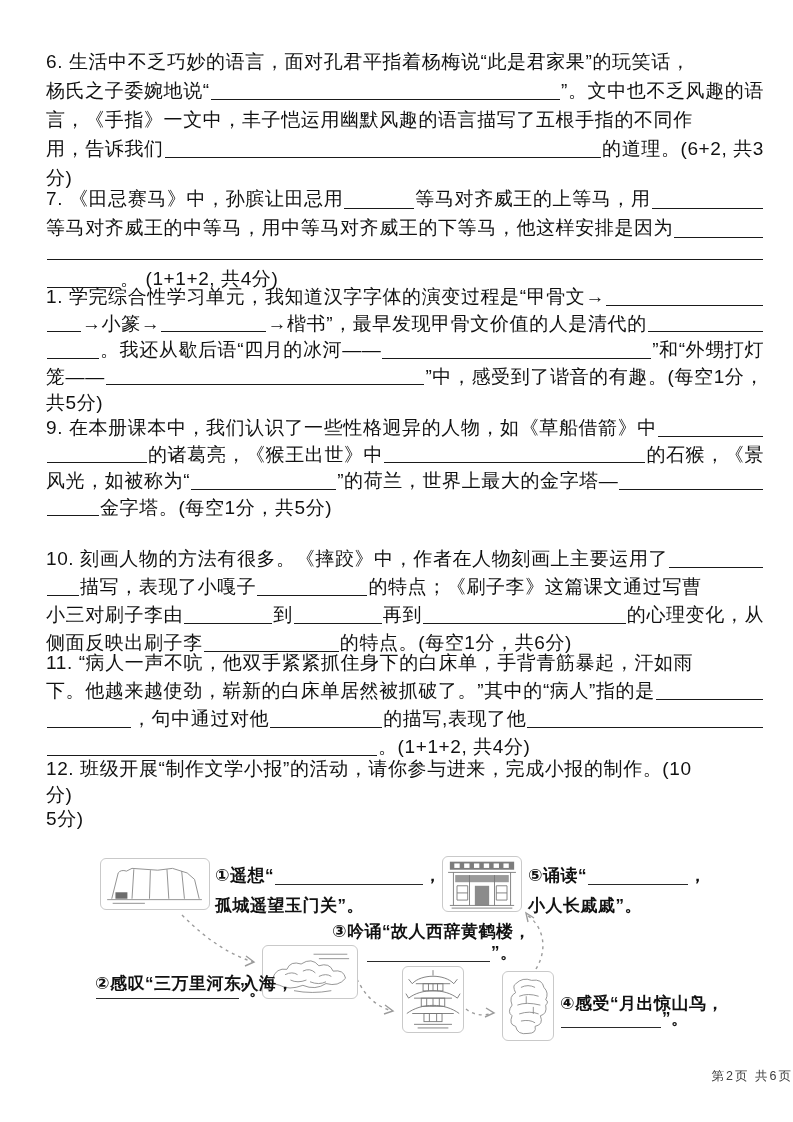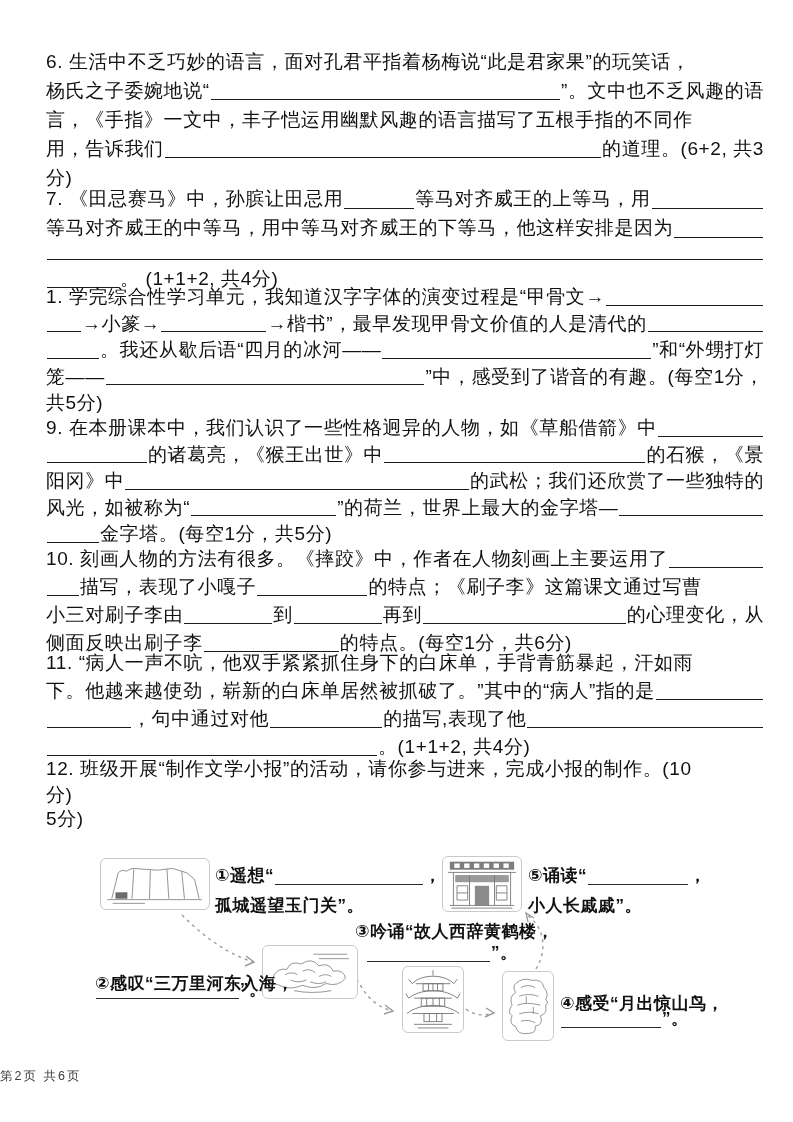--- a/index.html
+++ b/index.html
@@ -22,21 +22,21 @@
   .imgbox{position:absolute;border:1px solid #c9c9c9;border-radius:6px;background:#fff;
           display:flex;align-items:center;justify-content:center;box-sizing:border-box;}
   .imgbox svg{display:block;}
   .mline{position:absolute;display:flex;align-items:flex-end;height:28px;white-space:nowrap;}
   .mline .t{line-height:27px;font-size:17px;letter-spacing:0.5px;flex-shrink:0;font-weight:bold;}
   .mline .blank{margin:0 1px 4px 1px;border-bottom:1.2px solid #2a2a2a;}
   .arrows{position:absolute;inset:0;pointer-events:none;}
   .arrows path.d{fill:none;stroke:#9b9b9b;stroke-width:1.4;stroke-dasharray:3 4;}
   .arrows path.h{fill:none;stroke:#9b9b9b;stroke-width:1.4;}
   
-  .footer{position:absolute;left:0;right:0;top:1068px;text-align:left;
+  .footer{position:absolute;left:0;right:0;top:1068px;text-align:right;
           font-size:12.5px;color:#3c3c3c;letter-spacing:2px;}
   .sk{stroke:#8a8a8a;stroke-width:1;fill:none;}
   .skd{stroke:#777;stroke-width:1;fill:none;}
 </style>
 </head>
 <body>
 
 <div class="page">
 
   <section class="q" id="q6" style="top:47px;--lh:29px">
@@ -109,25 +109,20 @@
   <section class="q" id="q9" style="top:415px;--lh:26.5px">
       <div class="line">
         <span class="t">9. 在本册课本中，我们认识了一些性格迥异的人物，如《草船借箭》中</span>
         <span class="blank fill"></span>
       </div>
       <div class="line">
         <span class="blank" style="width: 100px;"></span>
         <span class="t">的诸葛亮，《猴王出世》中</span>
         <span class="blank fill"></span>
         <span class="t">的石猴，《景</span>
-      </div>
-      <div class="line">
-        <span class="t">阳冈》中</span>
-        <span class="blank fill"></span>
-        <span class="t">的武松；我们还欣赏了一些独特的</span>
       </div>
       <div class="line">
         <span class="t">风光，如被称为“</span>
         <span class="blank" style="width: 145px;"></span>
         <span class="t">”的荷兰，世界上最大的金字塔—</span>
         <span class="blank fill"></span>
       </div>
       <div class="line">
         <span class="blank" style="width: 52px;"></span>
         <span class="t">金字塔。(每空1分，共5分)</span>
@@ -279,21 +274,21 @@
         <span class="t">孤城遥望玉门关”。</span>
       </div>
     <div class="mline" style="left:528px;top:8px">
         <span class="t">⑤诵读“</span>
         <span class="blank" style="width: 100px;"></span>
         <span class="t">，</span>
       </div>
     <div class="mline" style="left:528px;top:38px">
         <span class="t">小人长戚戚”。</span>
       </div>
-    <div class="mline" style="left:355px;top:64px">
+    <div class="mline" style="left:332px;top:64px">
         <span class="t">③吟诵“故人西辞黄鹤楼，</span>
       </div>
     <div class="mline" style="left:366px;top:85px">
         <span class="blank" style="width: 123px;"></span>
         <span class="t">”。</span>
       </div>
     <div class="mline" style="left:95px;top:116px">
         <span class="t">②感叹“三万里河东入海，</span>
       </div>
     <div class="mline" style="left:95px;top:122px">

